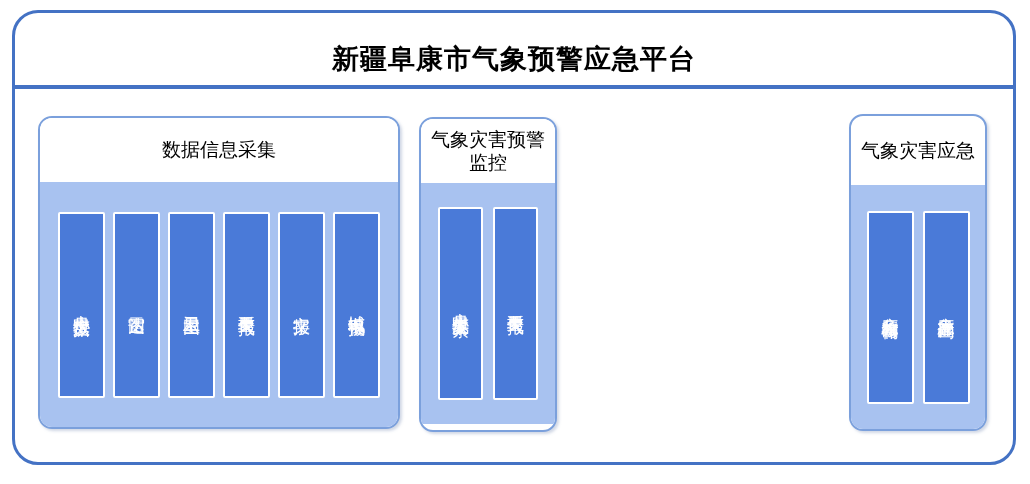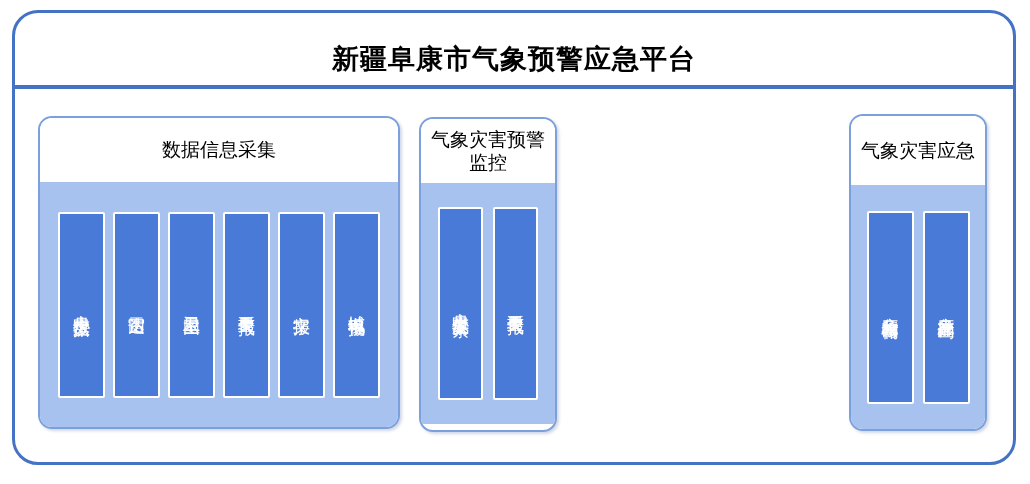--- a/index.html
+++ b/index.html
@@ -149,21 +149,21 @@
   #group-1 .cards-row    { gap: 10px; padding: 0 14px; }
   #group-1 .card         { width: 45px; height: 193px; }
 
   #group-2 { left: 575px; top: 123px; width: 256px; height: 311px; }
   #group-2 .group-header { height: 67px; }
   #group-2 .group-body   { height: 240px; }
   #group-2 .cards-row    { gap: 11px; padding: 0 12px; }
   #group-2 .card         { width: 48px; height: 191px; }
 
   #group-3 { left: 849px; top: 114px; width: 138px; height: 317px; }
-  #group-3 .group-header { height: 69px; }
+  #group-3 .group-header { height: 69px; border-radius: 17px; }
   #group-3 .group-body   { height: 244px; }
   #group-3 .cards-row    { gap: 9px; padding: 0 13px; }
   #group-3 .card         { width: 47px; height: 193px; }
 </style>
 </head>
 <body>
 
 <div id="canvas">
 
   <div class="platform-frame">

